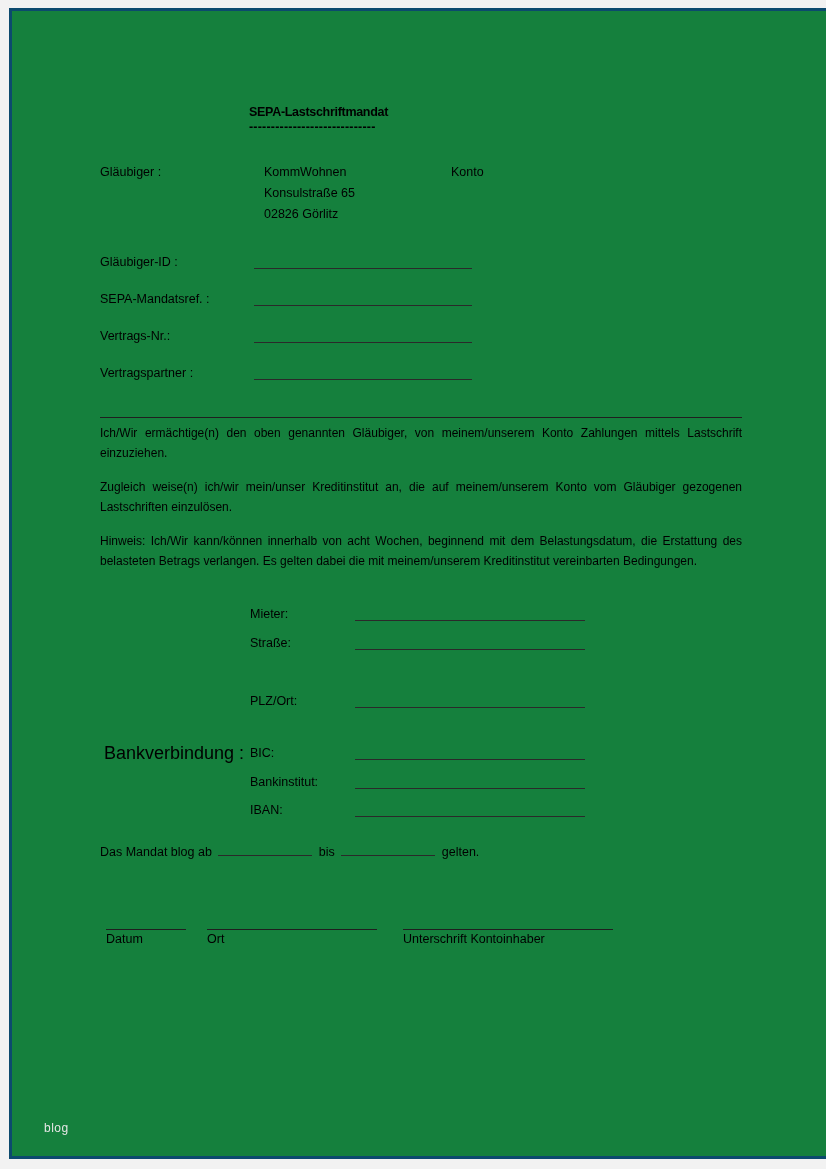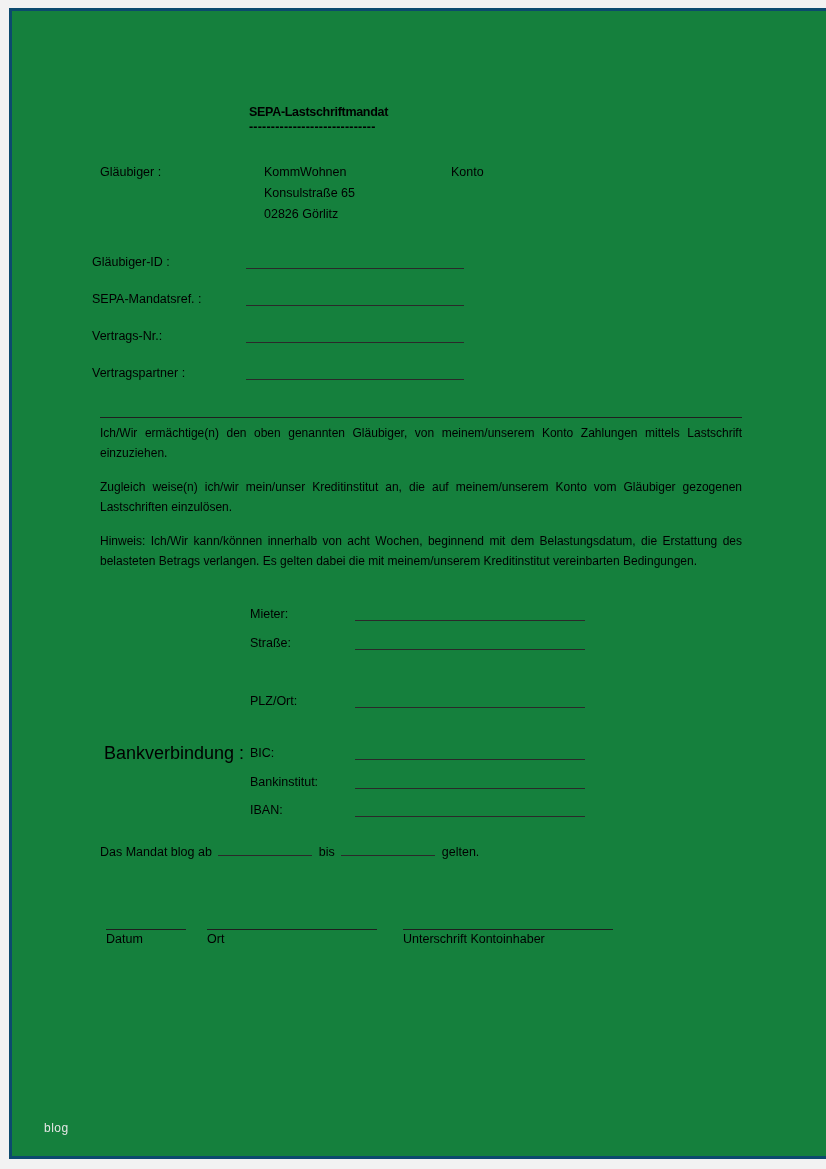--- a/index.html
+++ b/index.html
@@ -80,21 +80,21 @@
   }
   .creditor-suffix {
     position: absolute;
     left: 187px;
     top: 0;
   }
 
   
   .field-rows {
     position: absolute;
-    left: 80px;
+    left: 88px;
     top: 243px;
     width: 600px;
   }
   .field-row {
     position: relative;
     height: 37px;
   }
   .field-label {
     position: absolute;
     left: 0;

